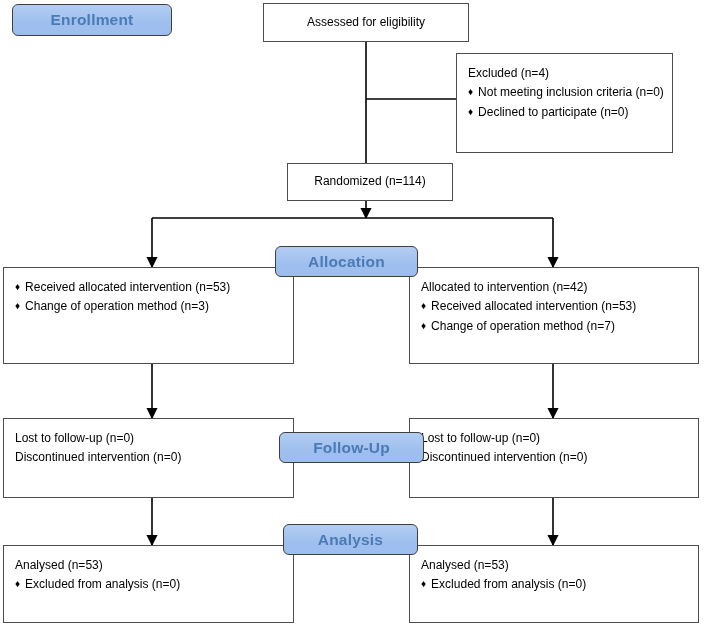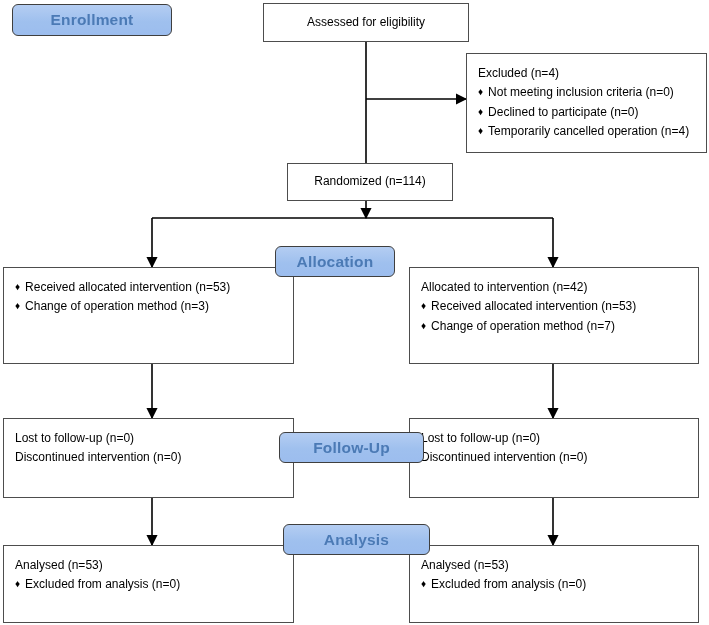--- a/index.html
+++ b/index.html
@@ -99,42 +99,41 @@
 
       <path d="M 152 497 L 152 545" marker-end="url(#arrow)"></path>
       <path d="M 553 497 L 553 545" marker-end="url(#arrow)"></path>
     </g>
   </svg>
 
   <div class="stage-badge" style="left:12px; top:4px; width:160px; height:32px;">
     <span>Enrollment</span>
   </div>
 
-  <div class="stage-badge" style="left:275px; top:246px; width:120px; height:31px;">
+  <div class="stage-badge" style="left:275px; top:246px; width:143px; height:31px;">
     <span>Allocation</span>
   </div>
 
   <div class="stage-badge" style="left:279px; top:397px; width:145px; height:31px;margin-top:35px;">
     <span>Follow-Up</span>
   </div>
 
-  <div class="stage-badge" style="left:283px; top:524px; width:147px; height:31px;">
+  <div class="stage-badge" style="left:283px; top:524px; width:135px; height:31px;">
     <span>Analysis</span>
   </div>
 
   <div class="node center" style="left:263px; top:3px; width:206px; height:39px;">
     <span class="line">Assessed for eligibility</span>
   </div>
 
-  <div class="node" style="left:466px; top:53px; width:241px; height:100px;">
+  <div class="node" style="left:456px; top:53px; width:217px; height:100px;">
     <div class="body">
       <div class="line">Excluded (n=4)</div>
       <div class="line bullet">Not meeting inclusion criteria (n=0)</div>
       <div class="line bullet">Declined to participate (n=0)</div>
-      <div class="line bullet">Temporarily cancelled operation (n=4)</div>
     </div>
   </div>
 
   <div class="node center" style="left:287px; top:163px; width:166px; height:38px;">
     <span class="line">Randomized (n=114)</span>
   </div>
 
   <div class="node" style="left:3px; top:267px; width:291px; height:97px;">
     <div class="body">
       <div class="line bullet">Received allocated intervention (n=53)</div>

